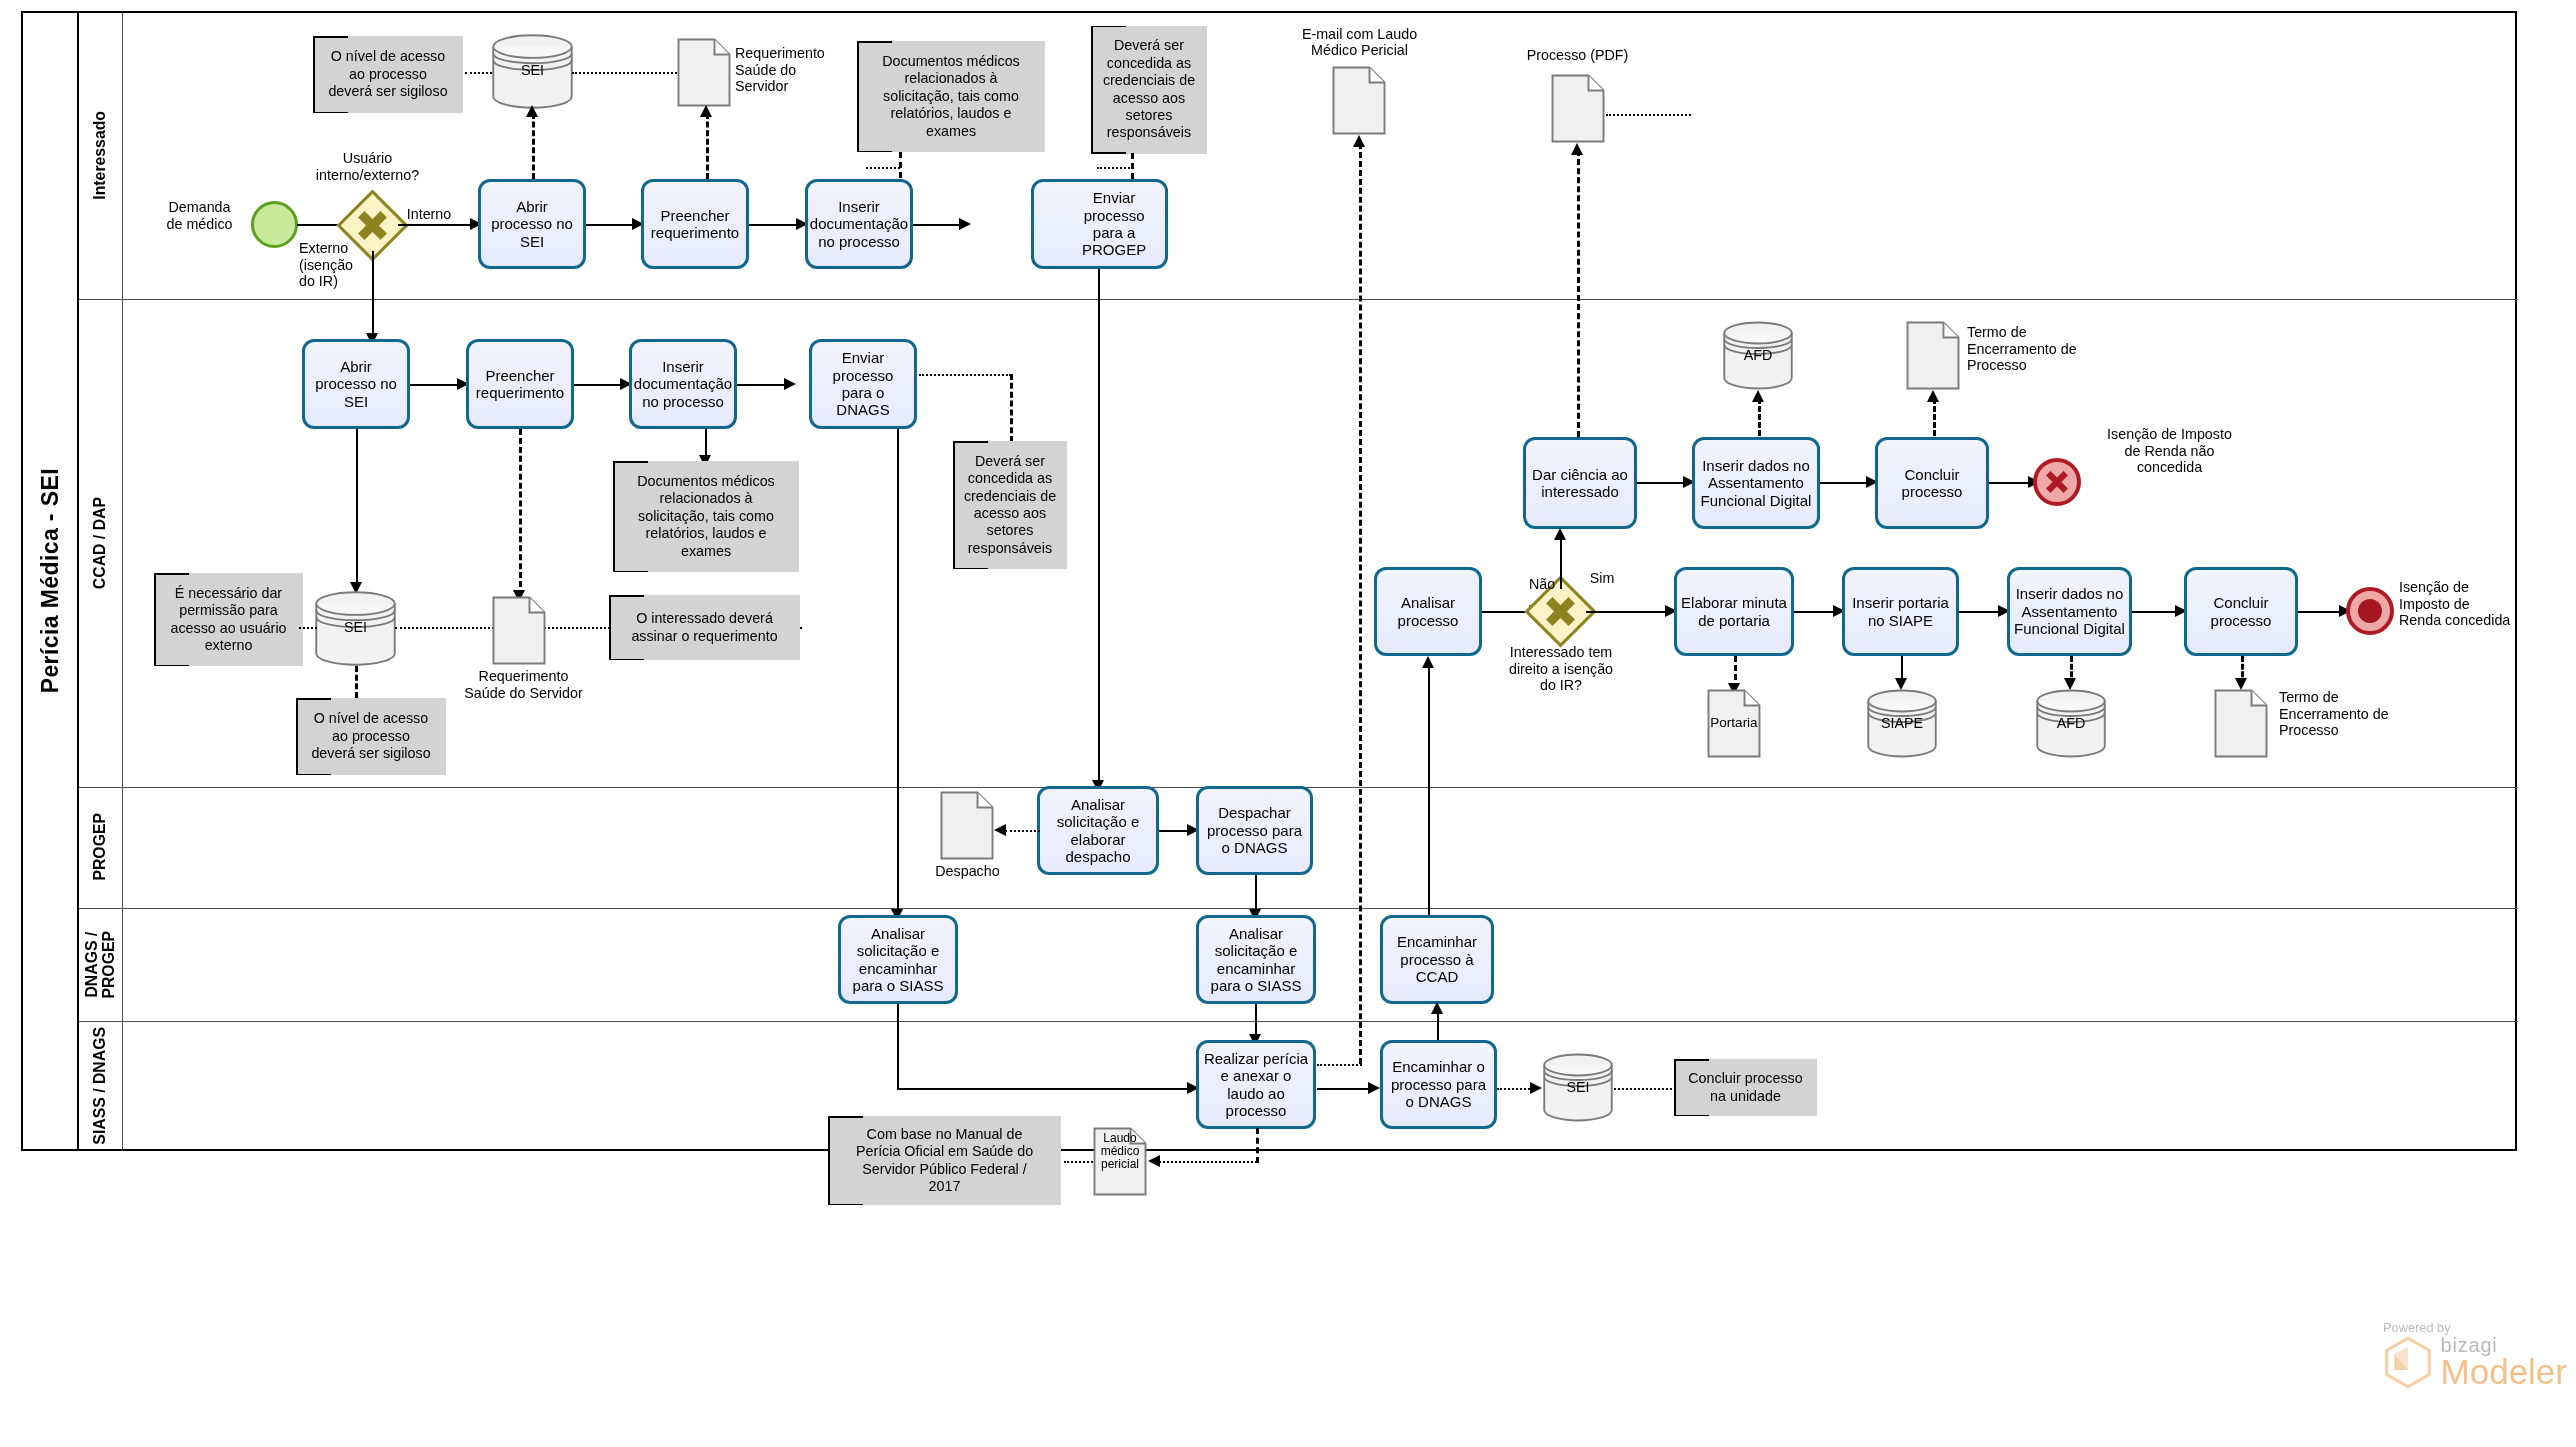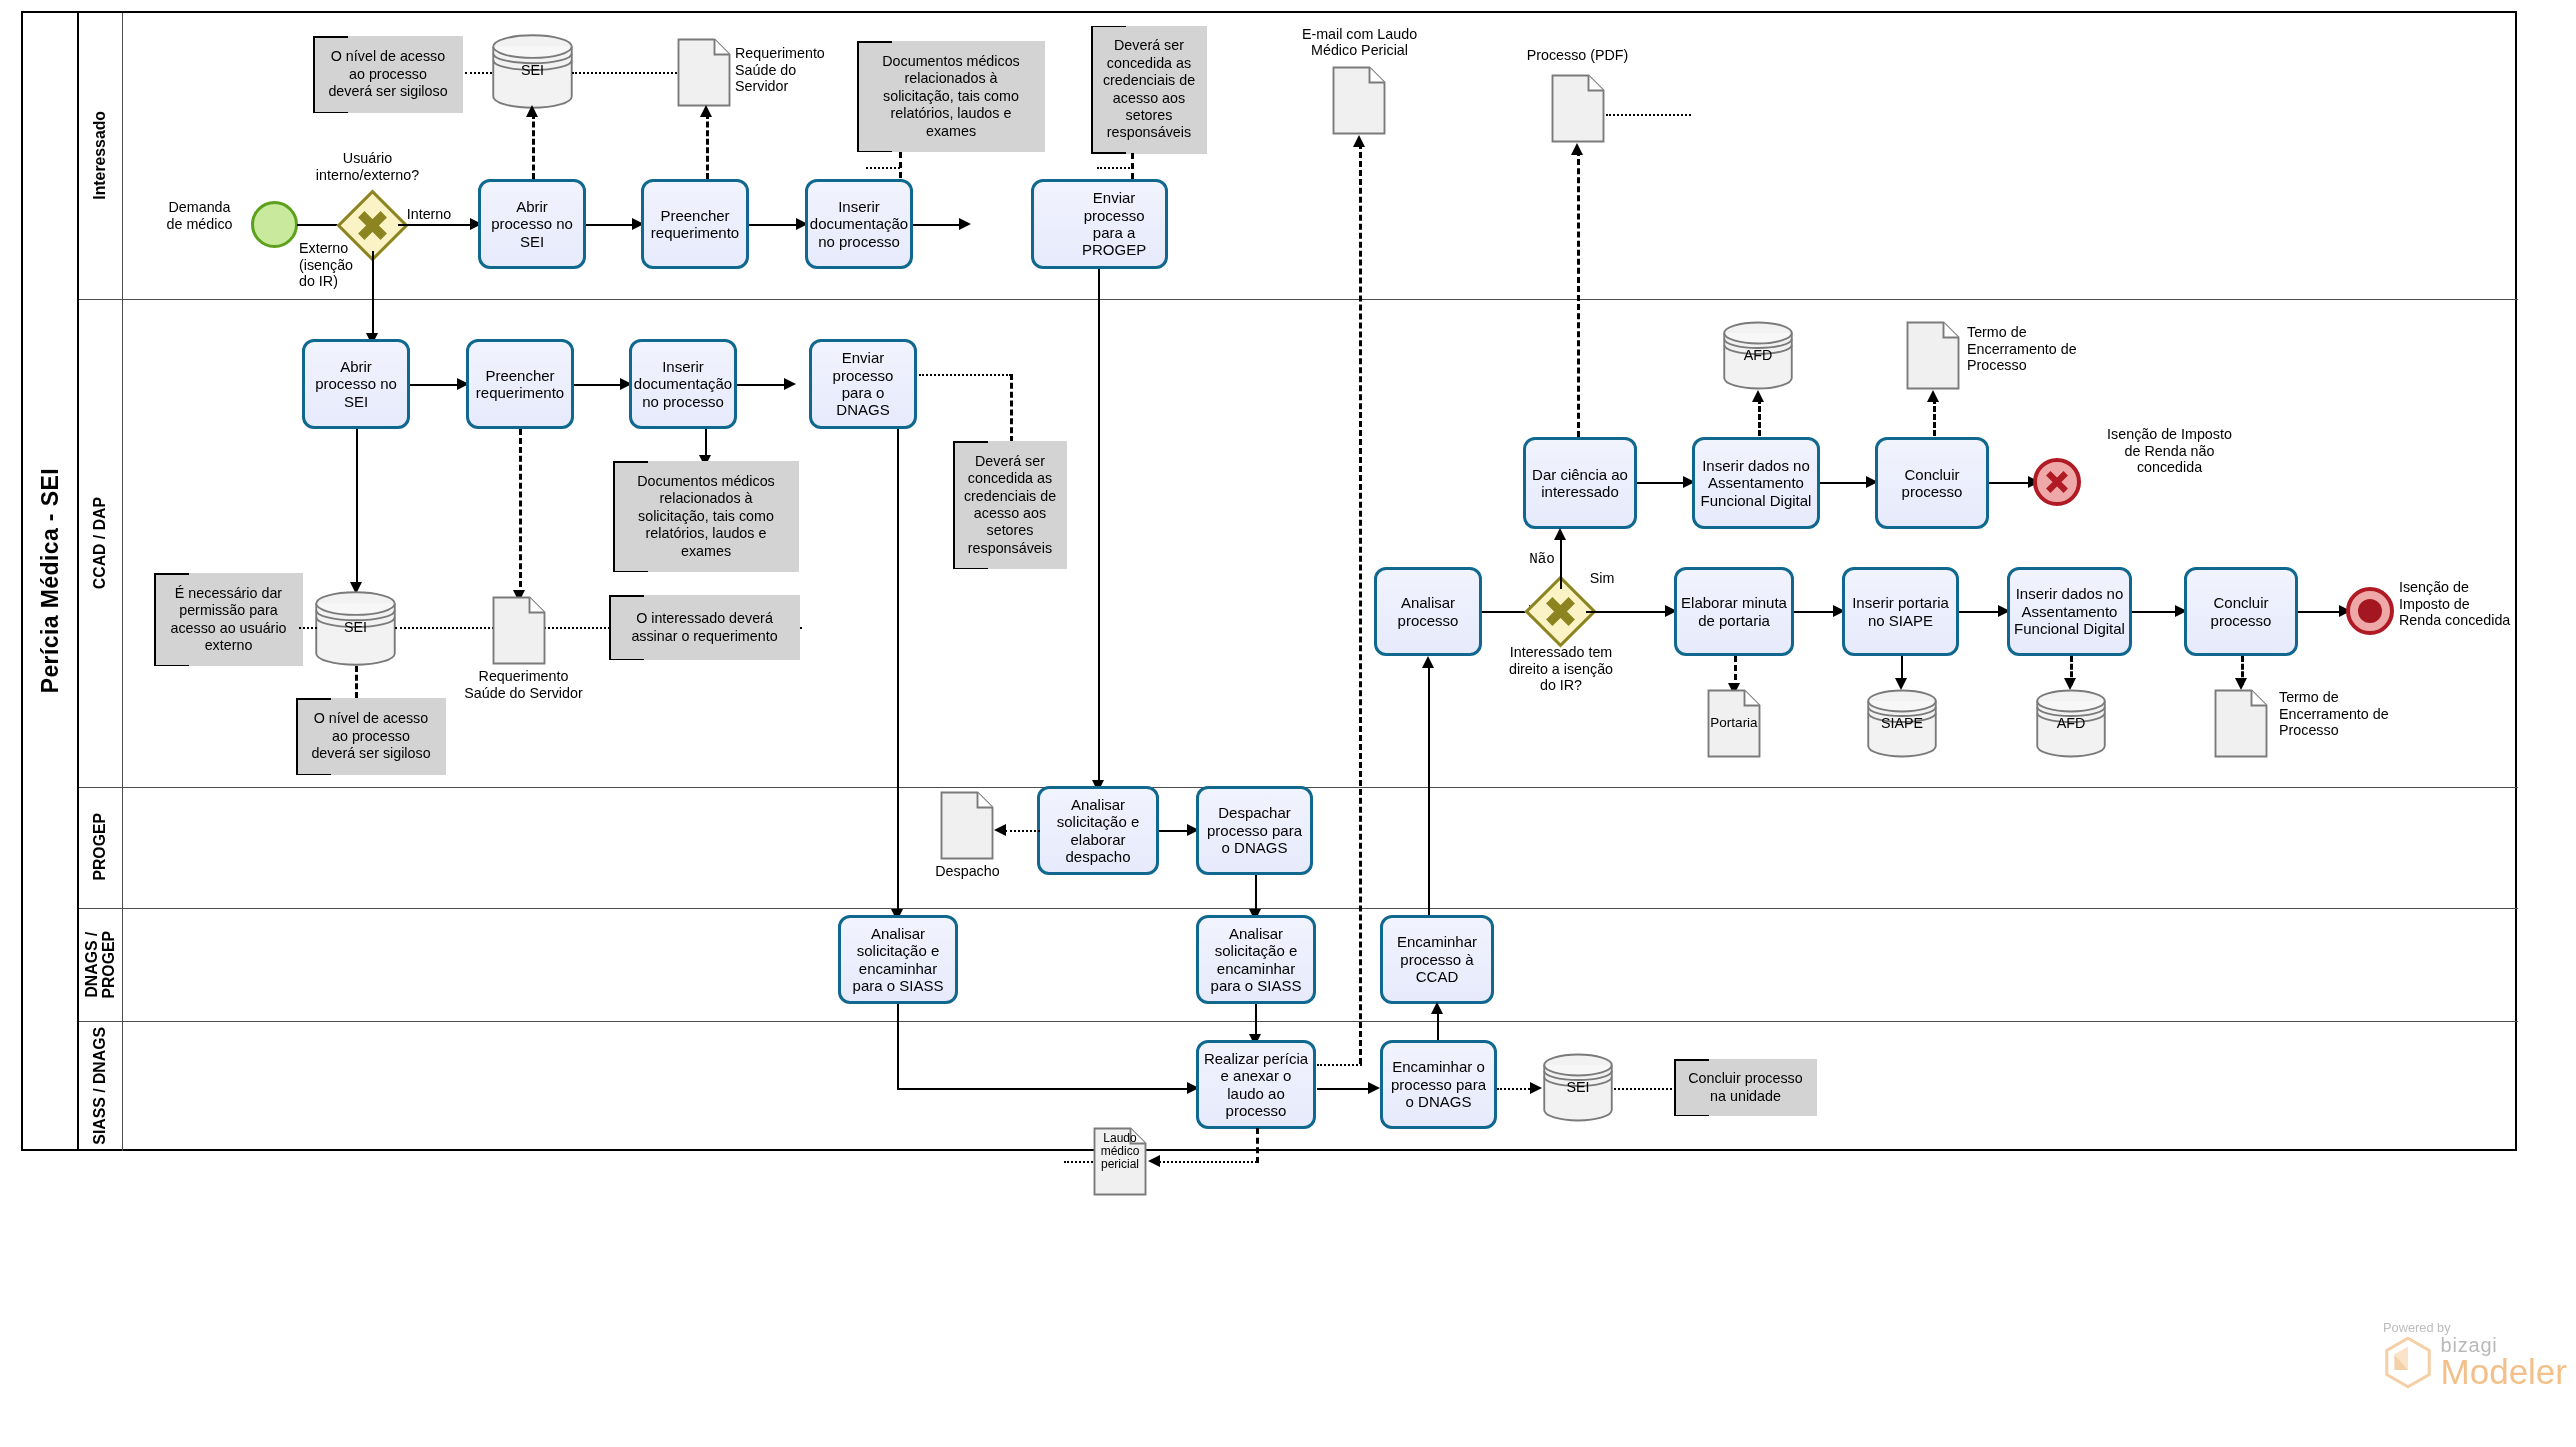--- a/index.html
+++ b/index.html
@@ -427,21 +427,21 @@
 
   <div class="gateway" style="left:1535px;top:586px;width:51px;height:51px;">
     <div class="gw-body"></div>
     <svg class="gw-x" viewBox="0 0 68 68">
       <path d="M19,19 L49,49 M49,19 L19,49" stroke="#8C8420" stroke-width="12" stroke-linecap="butt"></path>
     </svg>
   </div>
   <div class="lbl" style="left:1479px;top:644px;width:164px;">Interessado tem
 direito a isenção
 do IR?</div>
-  <div class="lbl" style="left:1521px;top:551px;width:42px;font-family:Liberation Mono, monospace;">Não</div>
+  <div class="lbl" style="left:1521px;top:576px;width:42px;">Não</div>
   <div class="lbl" style="left:1583px;top:570px;width:38px;">Sim</div>
 
   <div class="flow v" style="left:1560px;top:536px;height:53px;"></div>
   <div class="arrow ar-u" style="left:1554px;top:528px;"></div>
 
   <div class="flow h" style="left:1586px;top:611px;width:83px;"></div>
   <div class="arrow ar-r" style="left:1665px;top:605px;"></div>
 
   <div class="task" style="left:1674px;top:567px;width:120px;height:89px;">
     <span>Elaborar minuta
@@ -611,20 +611,27 @@
     <div class="ds-label">SEI</div>
   </div>
   <div class="dflow h" style="left:1614px;top:1088px;width:62px;"></div>
 
   <div class="annot" style="left:1674px;top:1059px;width:143px;height:57px;">
     <div class="vline"></div>
     <span>Concluir processo
 na unidade</span>
   </div>
 
+  <div class="annot" style="left:828px;top:1116px;width:233px;height:89px;">
+    <div class="vline"></div>
+    <span>Com base no Manual de
+Perícia Oficial em Saúde do
+Servidor Público Federal /
+2017</span>
+  </div>
 
   <div class="docobj" style="left:1093px;top:1127px;width:54px;height:49px;">
     <svg width="54" height="69" viewBox="0 0 72 92">
       <path d="M2,2 L50,2 L70,22 L70,90 L2,90 Z" fill="#F0F0F0" stroke="#7a7a7a" stroke-width="2.5"></path>
       <path d="M50,2 L50,22 L70,22" fill="#fff" stroke="#7a7a7a" stroke-width="2.5"></path>
     </svg>
     <div class="doc-inner-label" style="font-size:12px;">Laudo
 médico
 pericial</div>
   </div>

